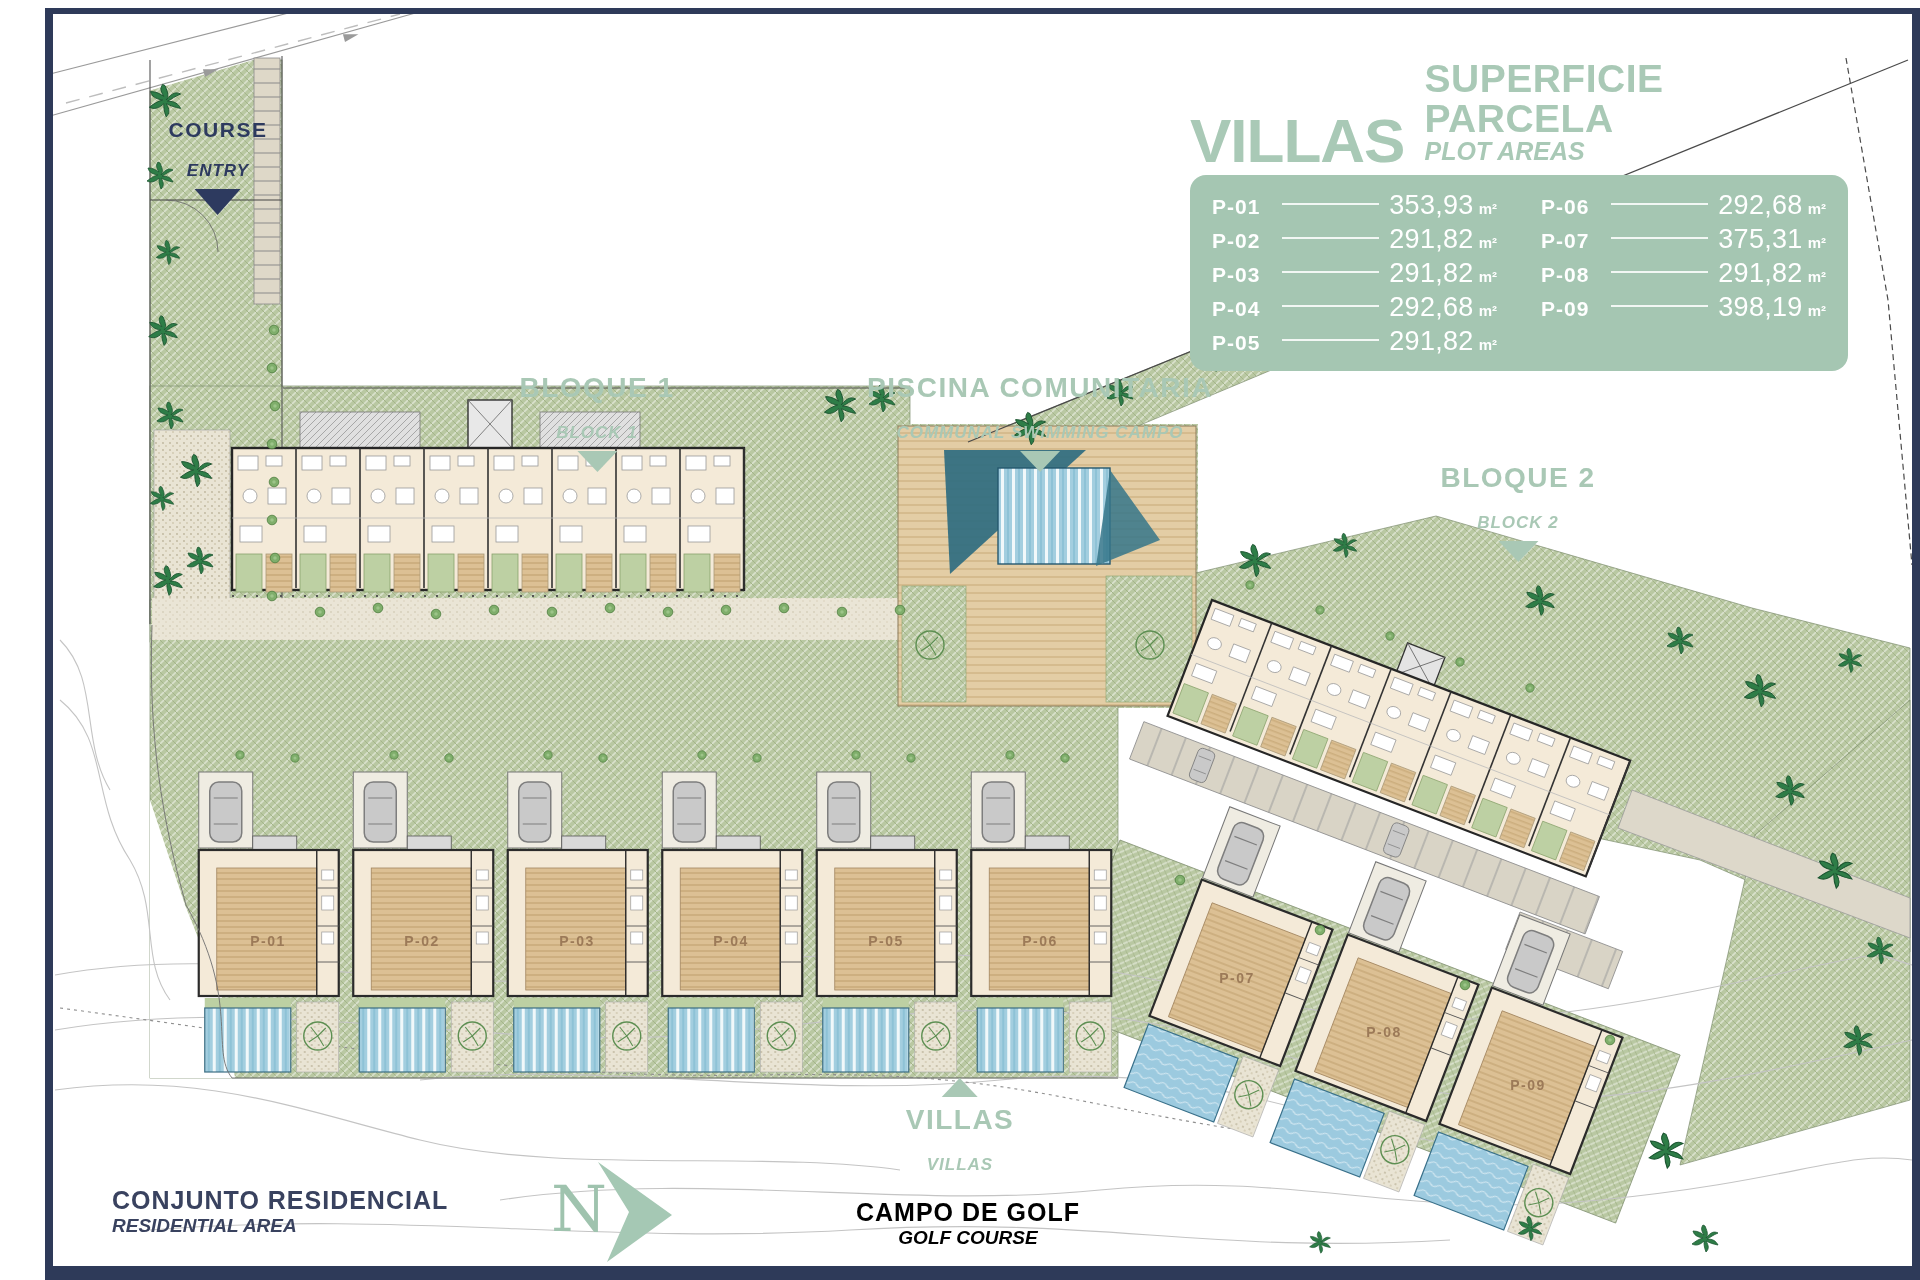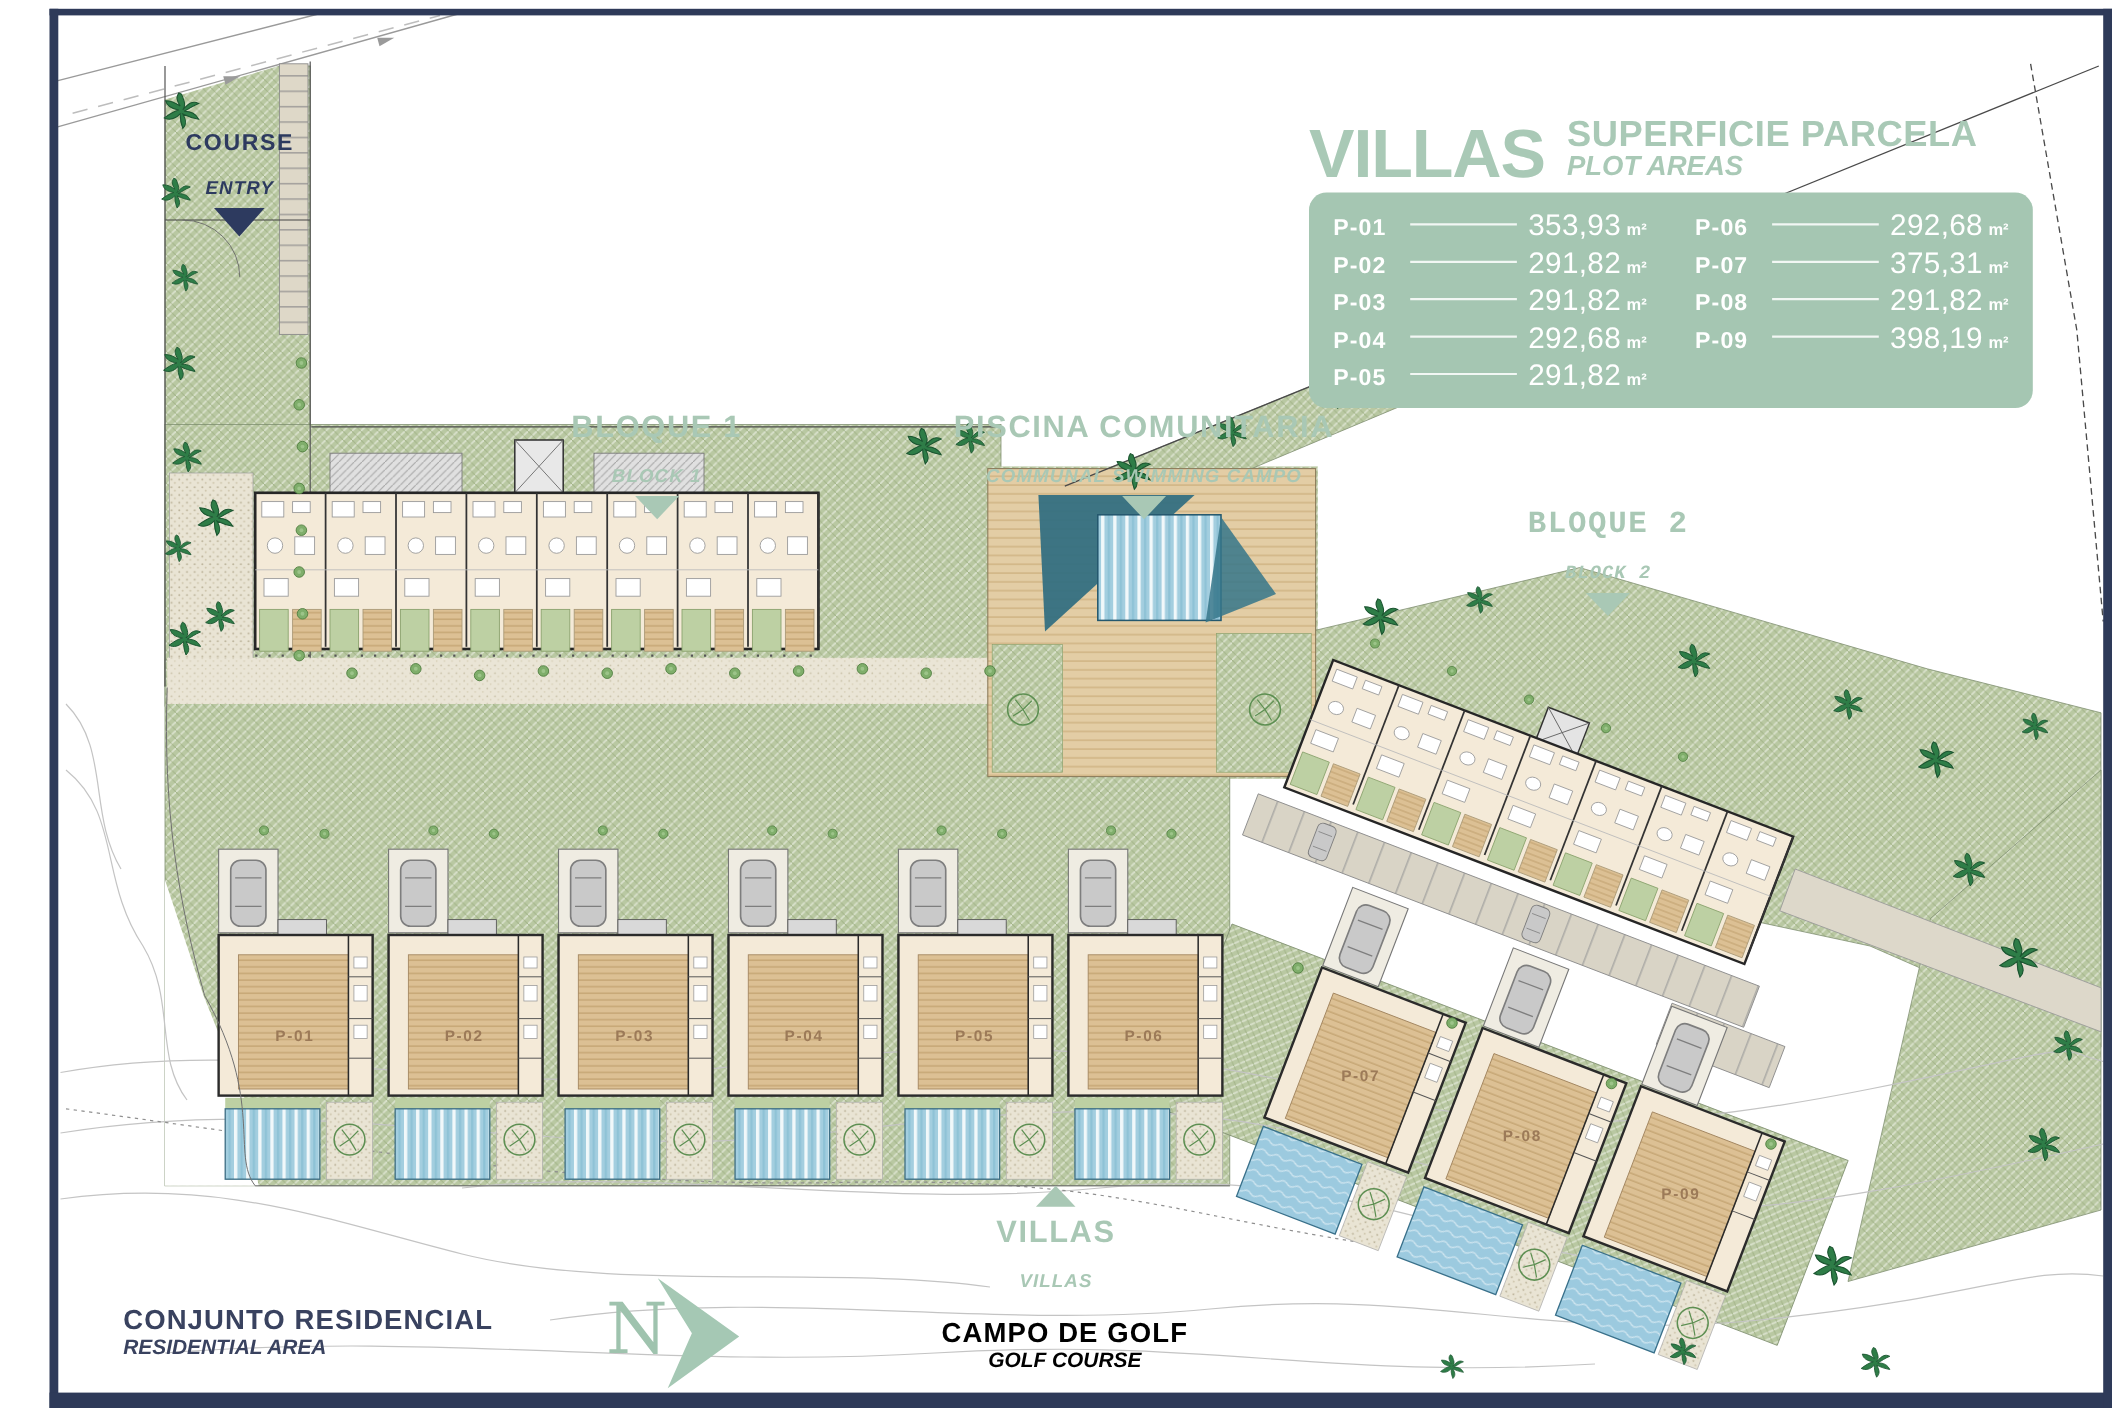--- a/index.html
+++ b/index.html
@@ -4,21 +4,21 @@
 <style>
   html,body{margin:0;padding:0;background:#fff;}
   .stage{position:relative;width:1920px;height:1280px;overflow:hidden;background:#fff;font-family:"Liberation Sans",sans-serif;}
   .plan-svg{position:absolute;left:0;top:0;}
 
   
   .legend{position:absolute;left:1190px;top:78px;width:658px;color:#fff;}
   .legend-head{display:flex;align-items:flex-end;gap:20px;height:88px;}
   .legend-title{font-size:62px;font-weight:bold;letter-spacing:-1px;line-height:.8;color:#a9c9b6;}
   .legend-sub{padding-bottom:2px;}
-  .legend-sub-es{font-size:33px;font-weight:bold;letter-spacing:.5px;color:#a9c9b6;line-height:1.02;}
+  .legend-sub-es{font-size:39px;font-weight:bold;letter-spacing:.5px;color:#a9c9b6;line-height:1.02;}
   .legend-sub-en{font-size:25px;font-weight:bold;font-style:italic;color:#a9c9b6;line-height:1.02;}
   .legend-panel{margin-top:9px;background:#a5c6b2;border-radius:16px;padding:15px 22px 17px;display:flex;gap:44px;}
   .legend-col{flex:1;display:flex;flex-direction:column;gap:6px;}
   .prow{display:flex;align-items:baseline;height:28px;}
   .pid{font-size:21px;font-weight:bold;letter-spacing:1px;min-width:60px;}
   .leader{flex:1;border-top:2px solid rgba(255,255,255,.85);margin:0 10px;align-self:center;}
   .pval{font-size:27px;font-weight:normal;letter-spacing:.3px;}
   .punit{font-size:15px;font-weight:bold;margin-left:5px;}
 
   
@@ -436,21 +436,21 @@
   <div class="en">BLOCK 1</div>
   <div class="tri"></div>
 </div>
 
 <div class="anno" style="left:1040px;top:372px;">
   <div class="es">PISCINA COMUNITARIA</div>
   <div class="en">COMMUNAL SWIMMING CAMPO</div>
   <div class="tri"></div>
 </div>
 
-<div class="anno" style="left:1462px;top:462px;font-family:Liberation Mono, monospace;">
+<div class="anno" style="left:1518px;top:462px;">
   <div class="es">BLOQUE 2</div>
   <div class="en">BLOCK 2</div>
   <div class="tri"></div>
 </div>
 
 <div class="anno" style="left:960px;top:1078px;">
   <div class="tri-up"></div>
   <div class="es">VILLAS</div>
   <div class="en">VILLAS</div>
 </div>

